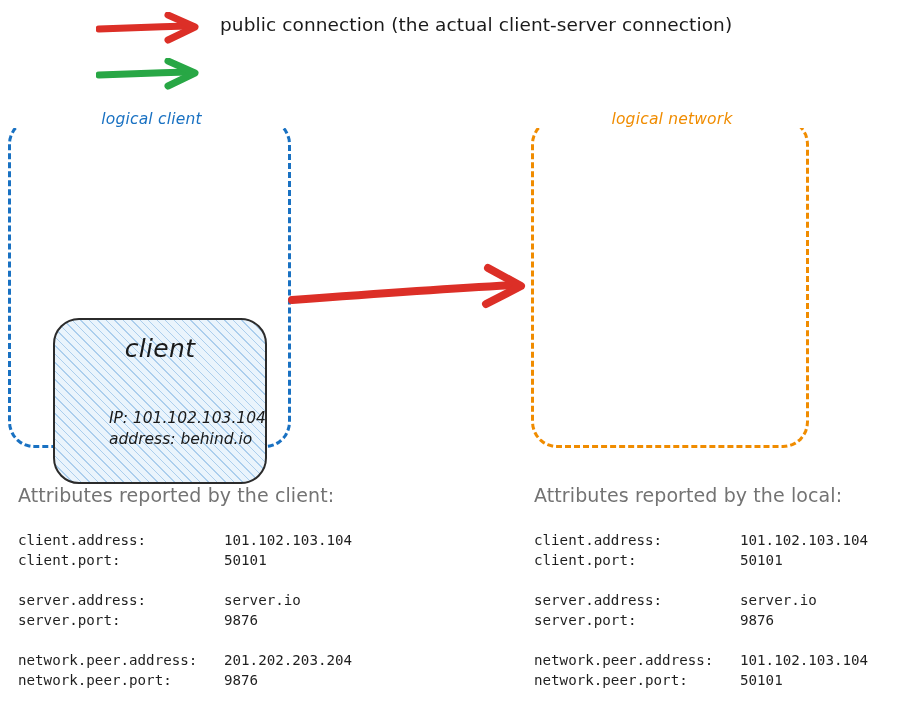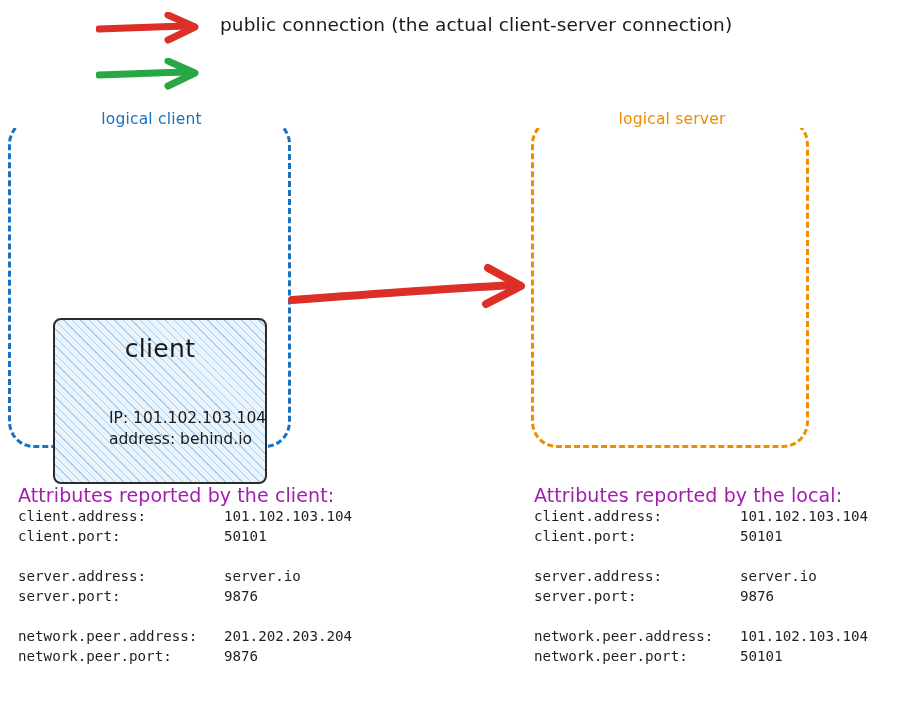--- a/index.html
+++ b/index.html
@@ -35,20 +35,21 @@
   .legend-arrow { position: absolute; left: 96px; width: 110px; height: 32px; }
 
   
   .logical-box {
     position: absolute;
     border-style: dashed;
     border-width: 3px;
     border-radius: 26px;
     box-sizing: border-box;
     background: transparent;
+    font-style: italic;
   }
   #logical-client {
     left: 8px; top: 118px; width: 283px; height: 330px;
     border-color: #1971c2;
   }
   #logical-server {
     left: 531px; top: 118px; width: 278px; height: 330px;
     border-color: #f08c00;
   }
   .logical-title {
@@ -61,21 +62,21 @@
     background: #ffffff;
     padding: 0 2px;
   }
   #logical-client .logical-title { color: #1971c2; }
   #logical-server .logical-title { color: #f08c00; }
 
   
   .node {
     position: absolute;
     box-sizing: border-box;
-    border-radius: 8px;
+    border-radius: 26px;
     border: 2px solid #2b2b2b;
     overflow: hidden;
   }
   #node-client {
     left: 42px; top: 197px; width: 214px; height: 166px;
     background-color: #eaf4fc;
     background-image: repeating-linear-gradient(
         45deg,
         rgba(120,175,225,0.55) 0px,
         rgba(120,175,225,0.55) 1px,
@@ -103,22 +104,22 @@
   
   #conn-arrow { position: absolute; left: 288px; top: 262px; width: 250px; height: 64px; }
 
   
   .attr-section { position: absolute; }
   #attrs-client { left: 18px; top: 484px; }
   #attrs-server { left: 534px; top: 484px; }
   .attr-heading {
     font-size: 19px;
     letter-spacing: 0.1px;
-    color: #a21caf;
-    margin: 0 0 0 0;
+    color: #737373;
+    margin: 0 0 24px 0;
     white-space: nowrap;
   }
   .attr-table { border-collapse: collapse; }
   .attr-table td {
     font-family: "DejaVu Sans Mono", monospace;
     font-size: 14.2px;
     line-height: 20px;
     color: #1f1f1f;
     padding: 0;
     white-space: nowrap;
@@ -151,21 +152,21 @@
   <div class="node" id="node-client">
     <div class="node-title hand">client</div>
     <div class="node-details hand">
       <div>IP: 101.102.103.104</div>
       <div>address: behind.io</div>
     </div>
   </div>
 </div>
 
 <div class="logical-box" id="logical-server">
-  <div class="logical-title hand">logical server</div>
+  <div class="logical-title hand">logical network</div>
 
 </div>
 
 <svg id="conn-arrow" viewBox="0 0 250 64" xmlns="http://www.w3.org/2000/svg">
   <path d="M4,38 C70,33 150,27 225,23" stroke="#dc2f27" stroke-width="8" stroke-linecap="round" fill="none"></path>
   <path d="M200,6 L233,24 L198,42" stroke="#dc2f27" stroke-width="8" stroke-linecap="round" stroke-linejoin="round" fill="none"></path>
 </svg>
 
 <div class="attr-section" id="attrs-client">
   <div class="attr-heading hand">Attributes reported by the client:</div>

